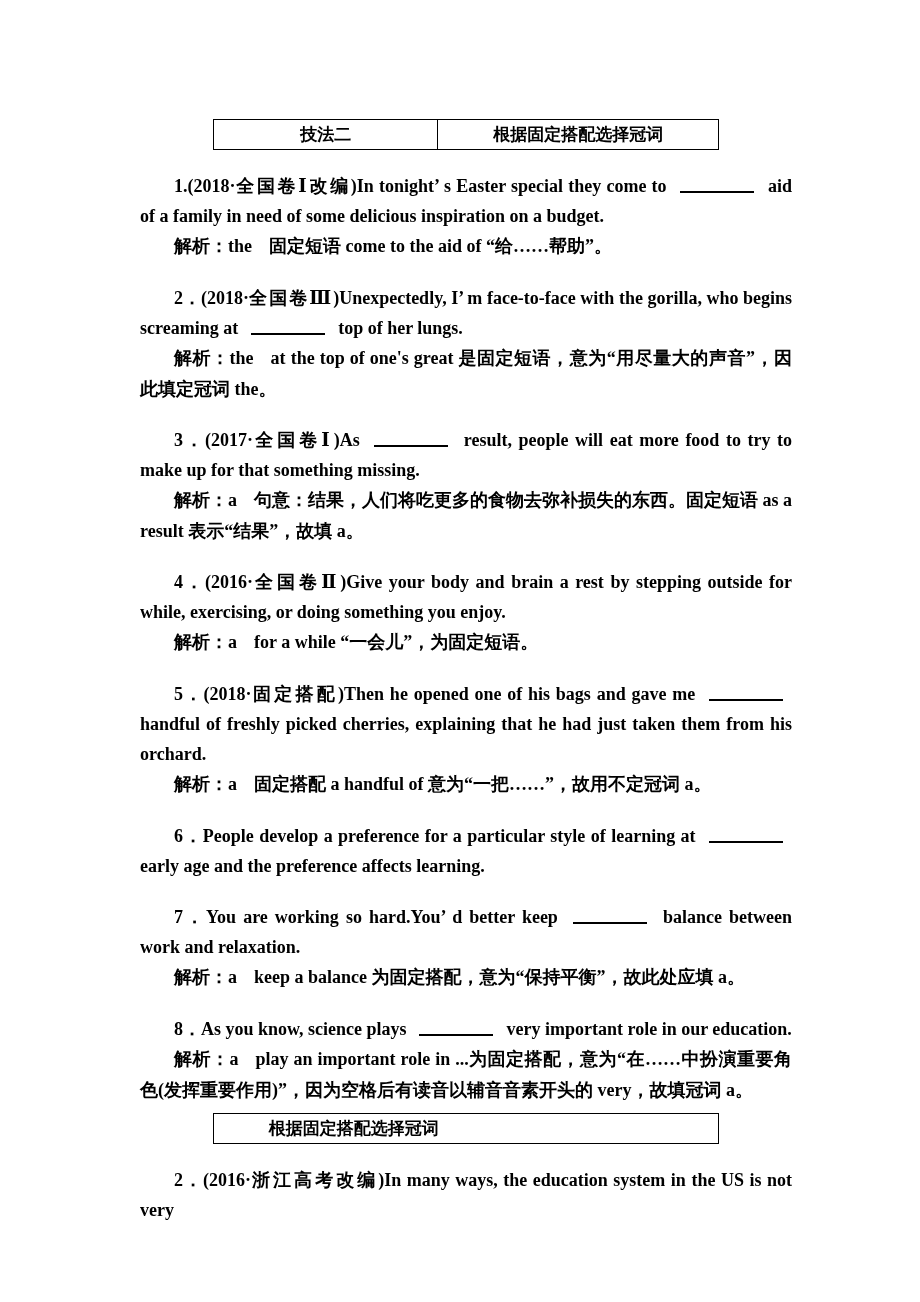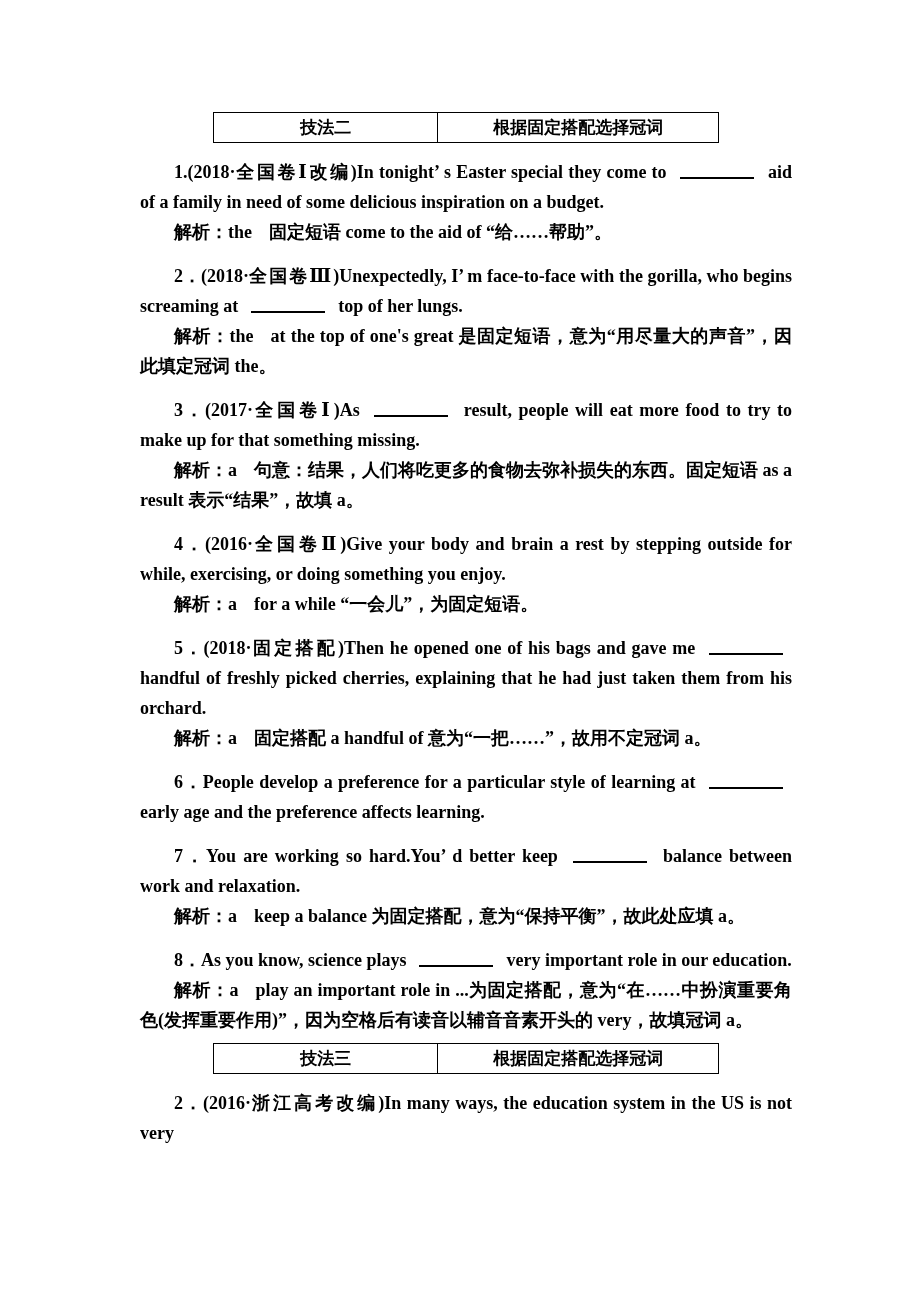--- a/index.html
+++ b/index.html
@@ -1,43 +1,43 @@
 <!DOCTYPE html>
 <html><head>
 <meta charset="utf-8">
 <style>
   html,body{margin:0;padding:0;background:#ffffff;}
   .page{
     position:relative;width:920px;height:1302px;background:#ffffff;
     overflow:hidden;color:#000;
     font-family:"Liberation Serif","DejaVu Serif",serif;font-weight:bold;
   }
-  .content{position:absolute;left:140px;top:104px;width:652px;}
+  .content{position:absolute;left:140px;top:111px;width:652px;}
   .tech-table{
     display:flex;width:506px;margin:8px auto 6px;
     border:1.5px solid #000;box-sizing:border-box;background:#fff;
   }
   .tech-cell{
     text-align:center;line-height:29px;font-size:17px;
     font-family:"Liberation Sans","DejaVu Sans",sans-serif;font-weight:bold;
   }
   .tech-left{width:44.5%;border-right:1.5px solid #000;box-sizing:border-box;}
   .tech-right{width:55.5%;}
-  .item{margin-top:14px;}
+  .item{margin-top:21px;}
   .para{
     margin:0;padding:0;font-size:18px;line-height:30px;
     text-align:justify;text-indent:34px;
   }
   .blank{
     display:inline-block;width:74px;height:3px;
     border-bottom:2px solid #000;position:relative;top:1px;
     margin:0 9px 0 8px;
   }
   .kai{letter-spacing:2px;}
-  .ans-label{font-family:Liberation Sans, sans-serif;font-weight:bold;}
+  .ans-label{font-family:Liberation Mono, monospace;font-weight:bold;}
   .answer{margin-right:17px;}
 </style>
 </head>
 <body>
 
 <div class="page">
   <div class="content">
       <div class="tech-table">
         <div class="tech-cell tech-left">技法二</div>
         <div class="tech-cell tech-right">根据固定搭配选择冠词</div>
@@ -67,21 +67,20 @@
       </div>
       <div class="item">
         <p class="para question"><span>7．You are working so hard.You’ d better keep </span><span class="blank"></span><span> balance between work and relaxation.</span></p>
         <p class="para analysis"><span class="ans-label">解析：</span><span class="answer">a</span><span>keep a balance 为固定搭配，意为“保持平衡”，故此处应填 a。</span></p>
       </div>
       <div class="item">
         <p class="para question"><span>8．As you know, science plays </span><span class="blank"></span><span> very important role in our education.</span></p>
         <p class="para analysis"><span class="ans-label">解析：</span><span class="answer">a</span><span>play an important role in ...为固定搭配，意为“在……中扮演重要角色(发挥重要作用)”，因为空格后有读音以辅音音素开头的 very，故填冠词 a。</span></p>
       </div>
       <div class="tech-table">
-        <div class="tech-cell tech-left">技法三</div>
         <div class="tech-cell tech-right">根据固定搭配选择冠词</div>
       </div>
       <div class="item">
       </div>
       <div class="item">
         <p class="para question"><span>2．(2016·</span><span class="kai">浙江高考改编</span><span>)In many ways, the education system in the US is not very</span></p>
       </div>
     </div>
 </div>
 

